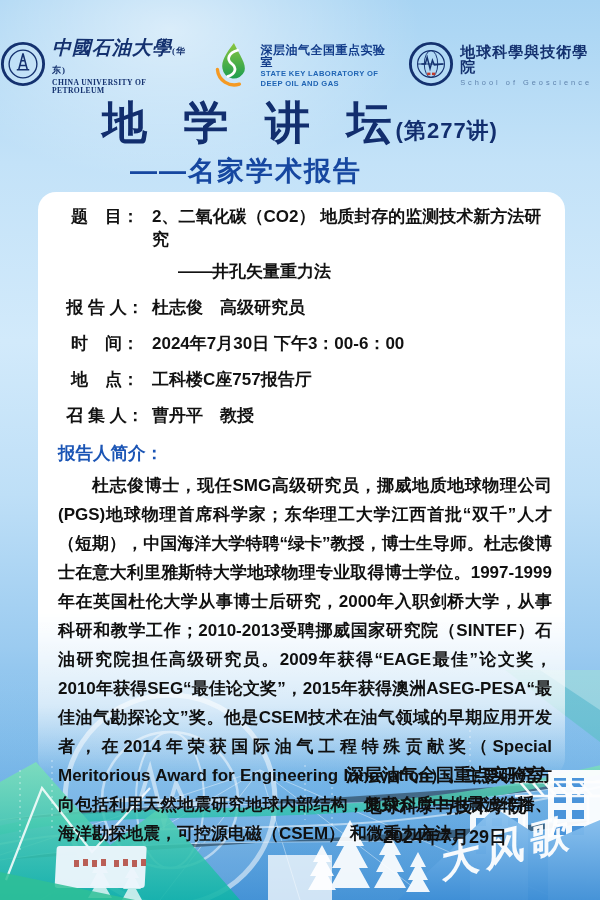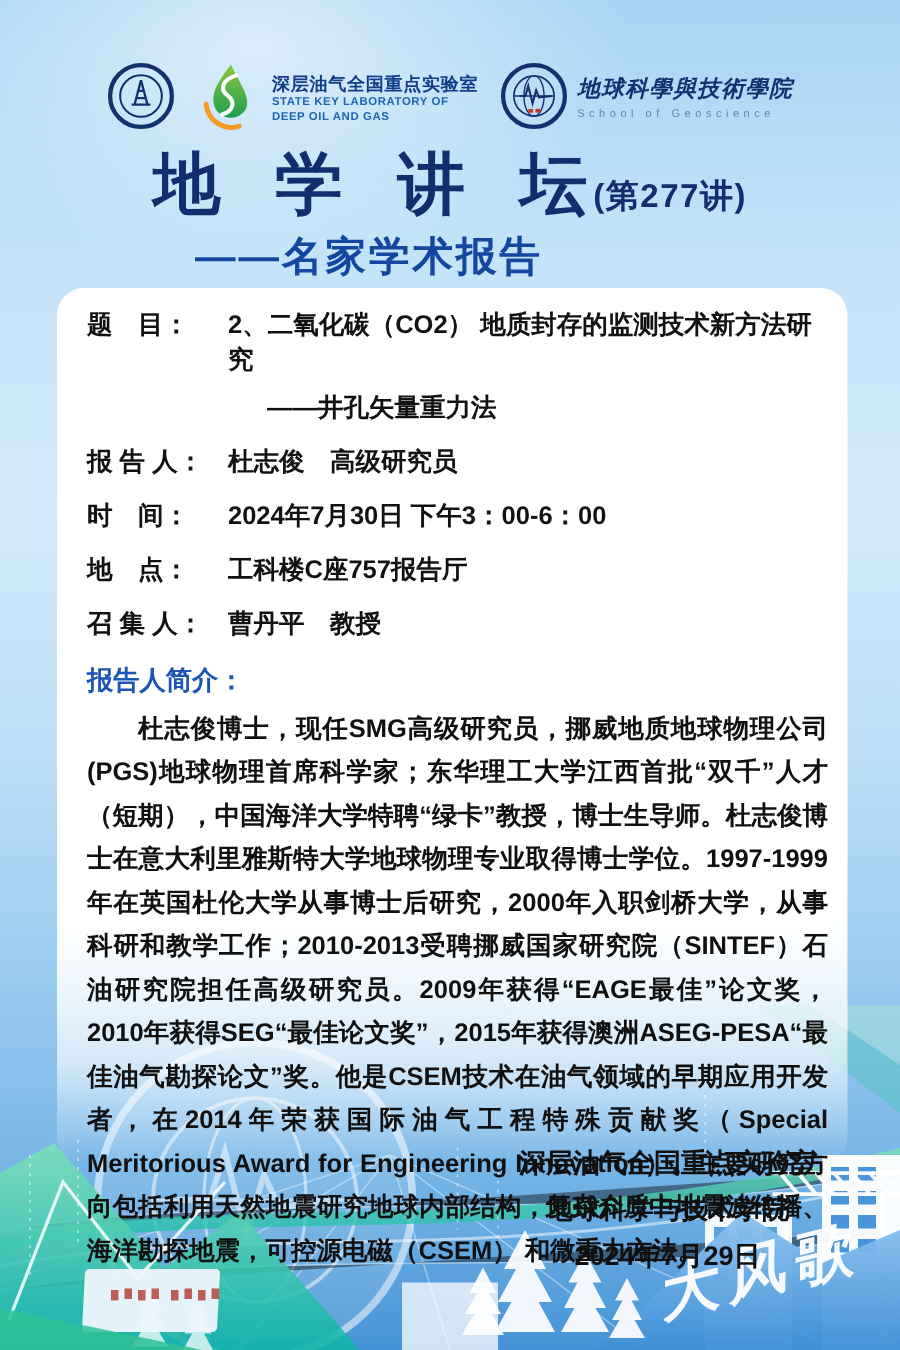--- a/index.html
+++ b/index.html
@@ -10,34 +10,34 @@
     background:radial-gradient(closest-side,rgba(255,255,255,.55),rgba(255,255,255,0));}
   
   .logos{position:absolute;top:36px;left:0;width:600px;height:60px;display:flex;justify-content:center;gap:14px;align-items:center;}
   .logo{display:flex;align-items:center;gap:6px;}
   .sealtxt{line-height:1;}
   .cup-cn{font-size:19px;font-weight:bold;color:#14316f;font-family:"Liberation Serif",serif;font-style:italic;letter-spacing:1px;}
   .cup-branch{font-size:9px;font-weight:bold;color:#14316f;font-style:normal;}
   .cup-en{font-size:7.6px;font-weight:bold;color:#14316f;font-family:"Liberation Serif",serif;letter-spacing:.4px;margin-top:3px;}
   .skl-cn{font-size:12px;font-weight:bold;color:#123c8a;letter-spacing:.5px;}
   .skl-en{font-size:7.6px;font-weight:bold;color:#1f64b4;letter-spacing:.4px;margin-top:2px;}
-  .geo-cn{font-size:15px;font-weight:bold;color:#14316f;font-family:"Liberation Serif",serif;font-style:italic;letter-spacing:1px;}
+  .geo-cn{font-size:15px;font-weight:bold;color:#14316f;font-family:"Liberation Serif",serif;letter-spacing:1px;}
   .geo-en{font-size:7.4px;color:#5f83ad;letter-spacing:3px;margin-top:4px;font-style:normal;}
   
   .title{position:absolute;top:98px;left:0;width:600px;text-align:center;color:#122e6e;}
   .title h1{margin:0;font-size:45px;font-weight:bold;letter-spacing:12px;line-height:1.1;}
   .title .session{font-size:22px;letter-spacing:1px;margin-left:-8px;}
   .subtitle{position:absolute;top:153px;left:0;width:492px;text-align:center;
     font-size:27px;font-weight:bold;color:#1647a0;letter-spacing:2px;}
   
   .card{position:absolute;left:38px;top:192px;width:527px;height:584px;border-radius:18px;z-index:2;
     background:linear-gradient(180deg,#ffffff 0%,#ffffff 72%,rgba(255,255,255,.65) 88%,rgba(255,255,255,0) 100%);
     padding:14px 13px 0 20px;box-sizing:border-box;color:#121212;}
   .row{display:flex;align-items:flex-start;margin-bottom:13px;font-size:17px;font-weight:bold;line-height:1.35;}
-  .row .lbl{flex:0 0 94px;}
+  .row .lbl{flex:0 0 94px;text-align:center;}
   .row .val{flex:1;}
   .topics div{margin-bottom:9px;}
   .topics .t-indent{padding-left:26px;margin-bottom:0;}
   .bio-head{font-size:17.5px;font-weight:bold;color:#1b55b5;margin:2px 0 6px 0;}
   .bio-text{font-size:17px;font-weight:bold;line-height:29px;text-align:justify;text-indent:2em;color:#101010;}
   
   .footer{position:absolute;left:295px;top:760px;width:300px;text-align:center;z-index:3;
     font-size:18px;font-weight:bold;color:#101010;line-height:31px;}
   
   .scene{position:absolute;left:0;bottom:0;width:600px;height:230px;z-index:1;}
@@ -49,20 +49,24 @@
   <div class="glow"></div>
 
   <div class="logos">
     <div class="logo">
       <span>
         <svg width="46" height="46" viewBox="0 0 48 48">
           <circle cx="24" cy="24" r="21.5" fill="none" stroke="#14316f" stroke-width="3"></circle>
           <circle cx="24" cy="24" r="14.5" fill="none" stroke="#14316f" stroke-width="1.4"></circle>
           <path d="M24 13 L19.5 30 M24 13 L28.5 30 M20.8 25.5 H27.2 M21.8 20.5 H26.2 M17.5 30 H30.5" stroke="#14316f" stroke-width="1.6" fill="none"></path>
         </svg>
+      </span>
+      <span class="sealtxt">
+        <span class="cup-cn"><span>中國石油大學</span><span class="cup-branch">(华东)</span></span>
+        <div class="cup-en">CHINA UNIVERSITY OF PETROLEUM</div>
       </span>
     </div>
 
     <div class="logo">
       <span>
         <svg width="44" height="48" viewBox="0 0 48 52">
           <defs>
             <linearGradient id="gdrop" x1="0" y1="0" x2="0" y2="1">
               <stop offset="0" stop-color="#8cc63f"></stop>
                 <stop offset="1" stop-color="#1d9e4f"></stop>

